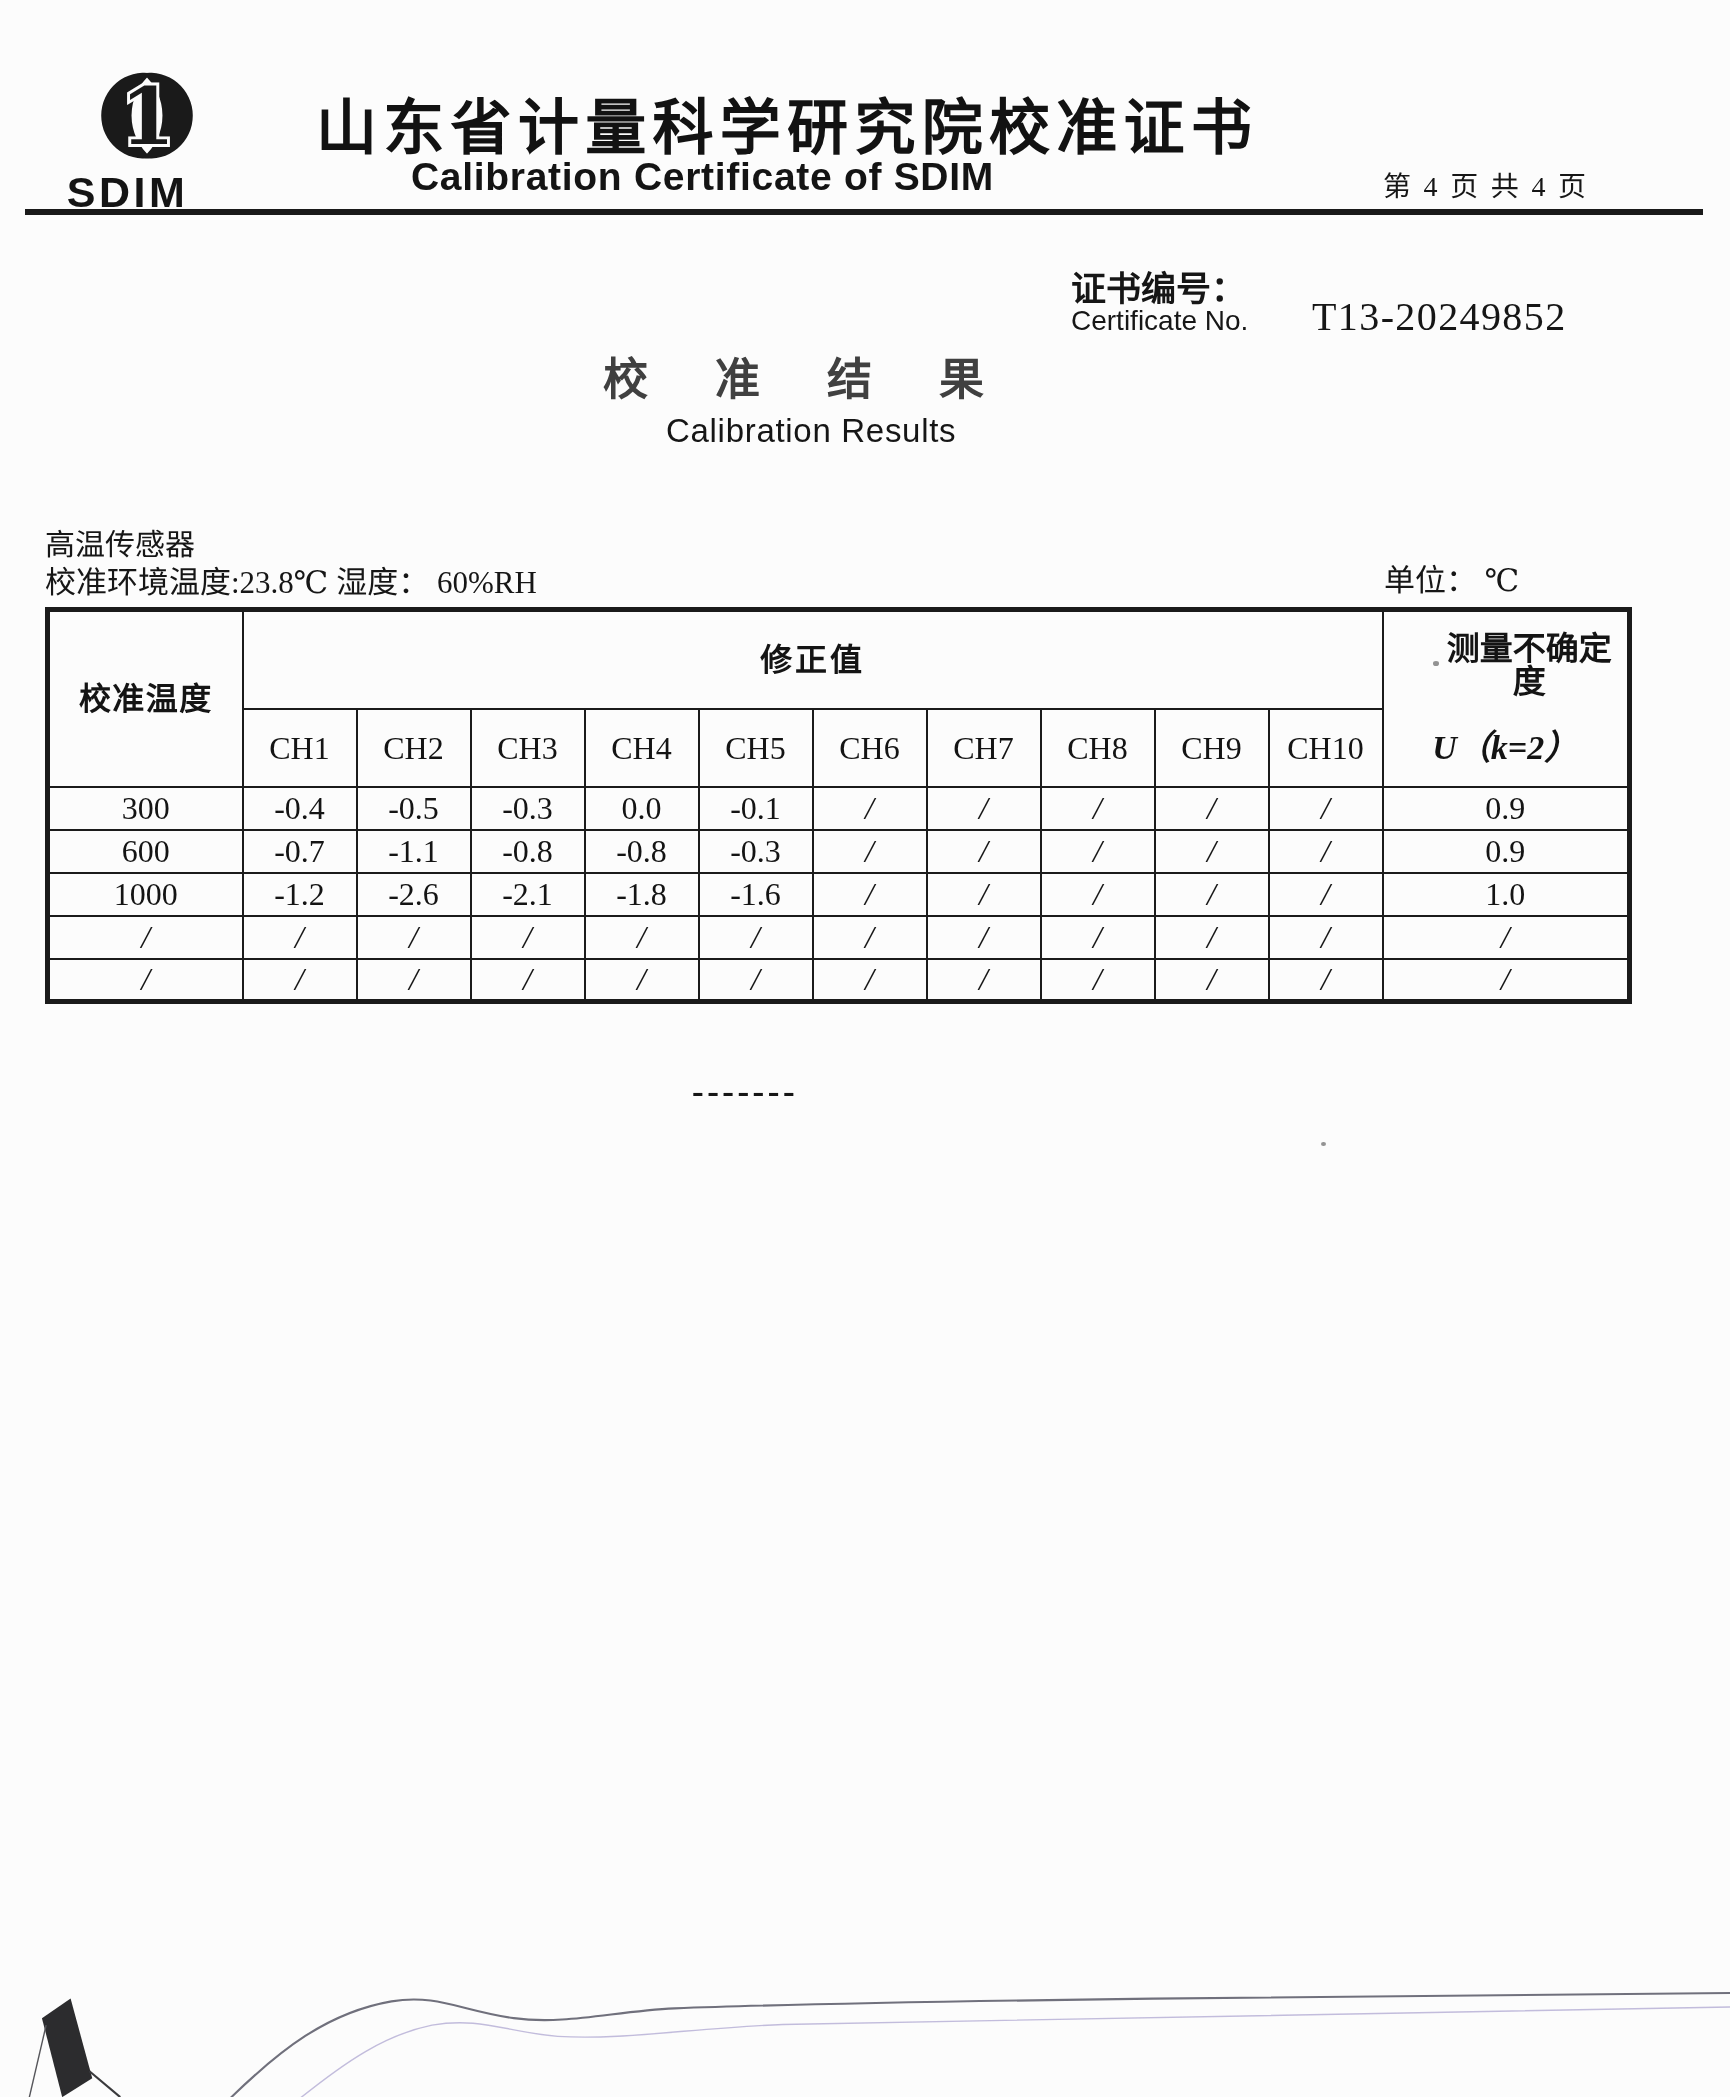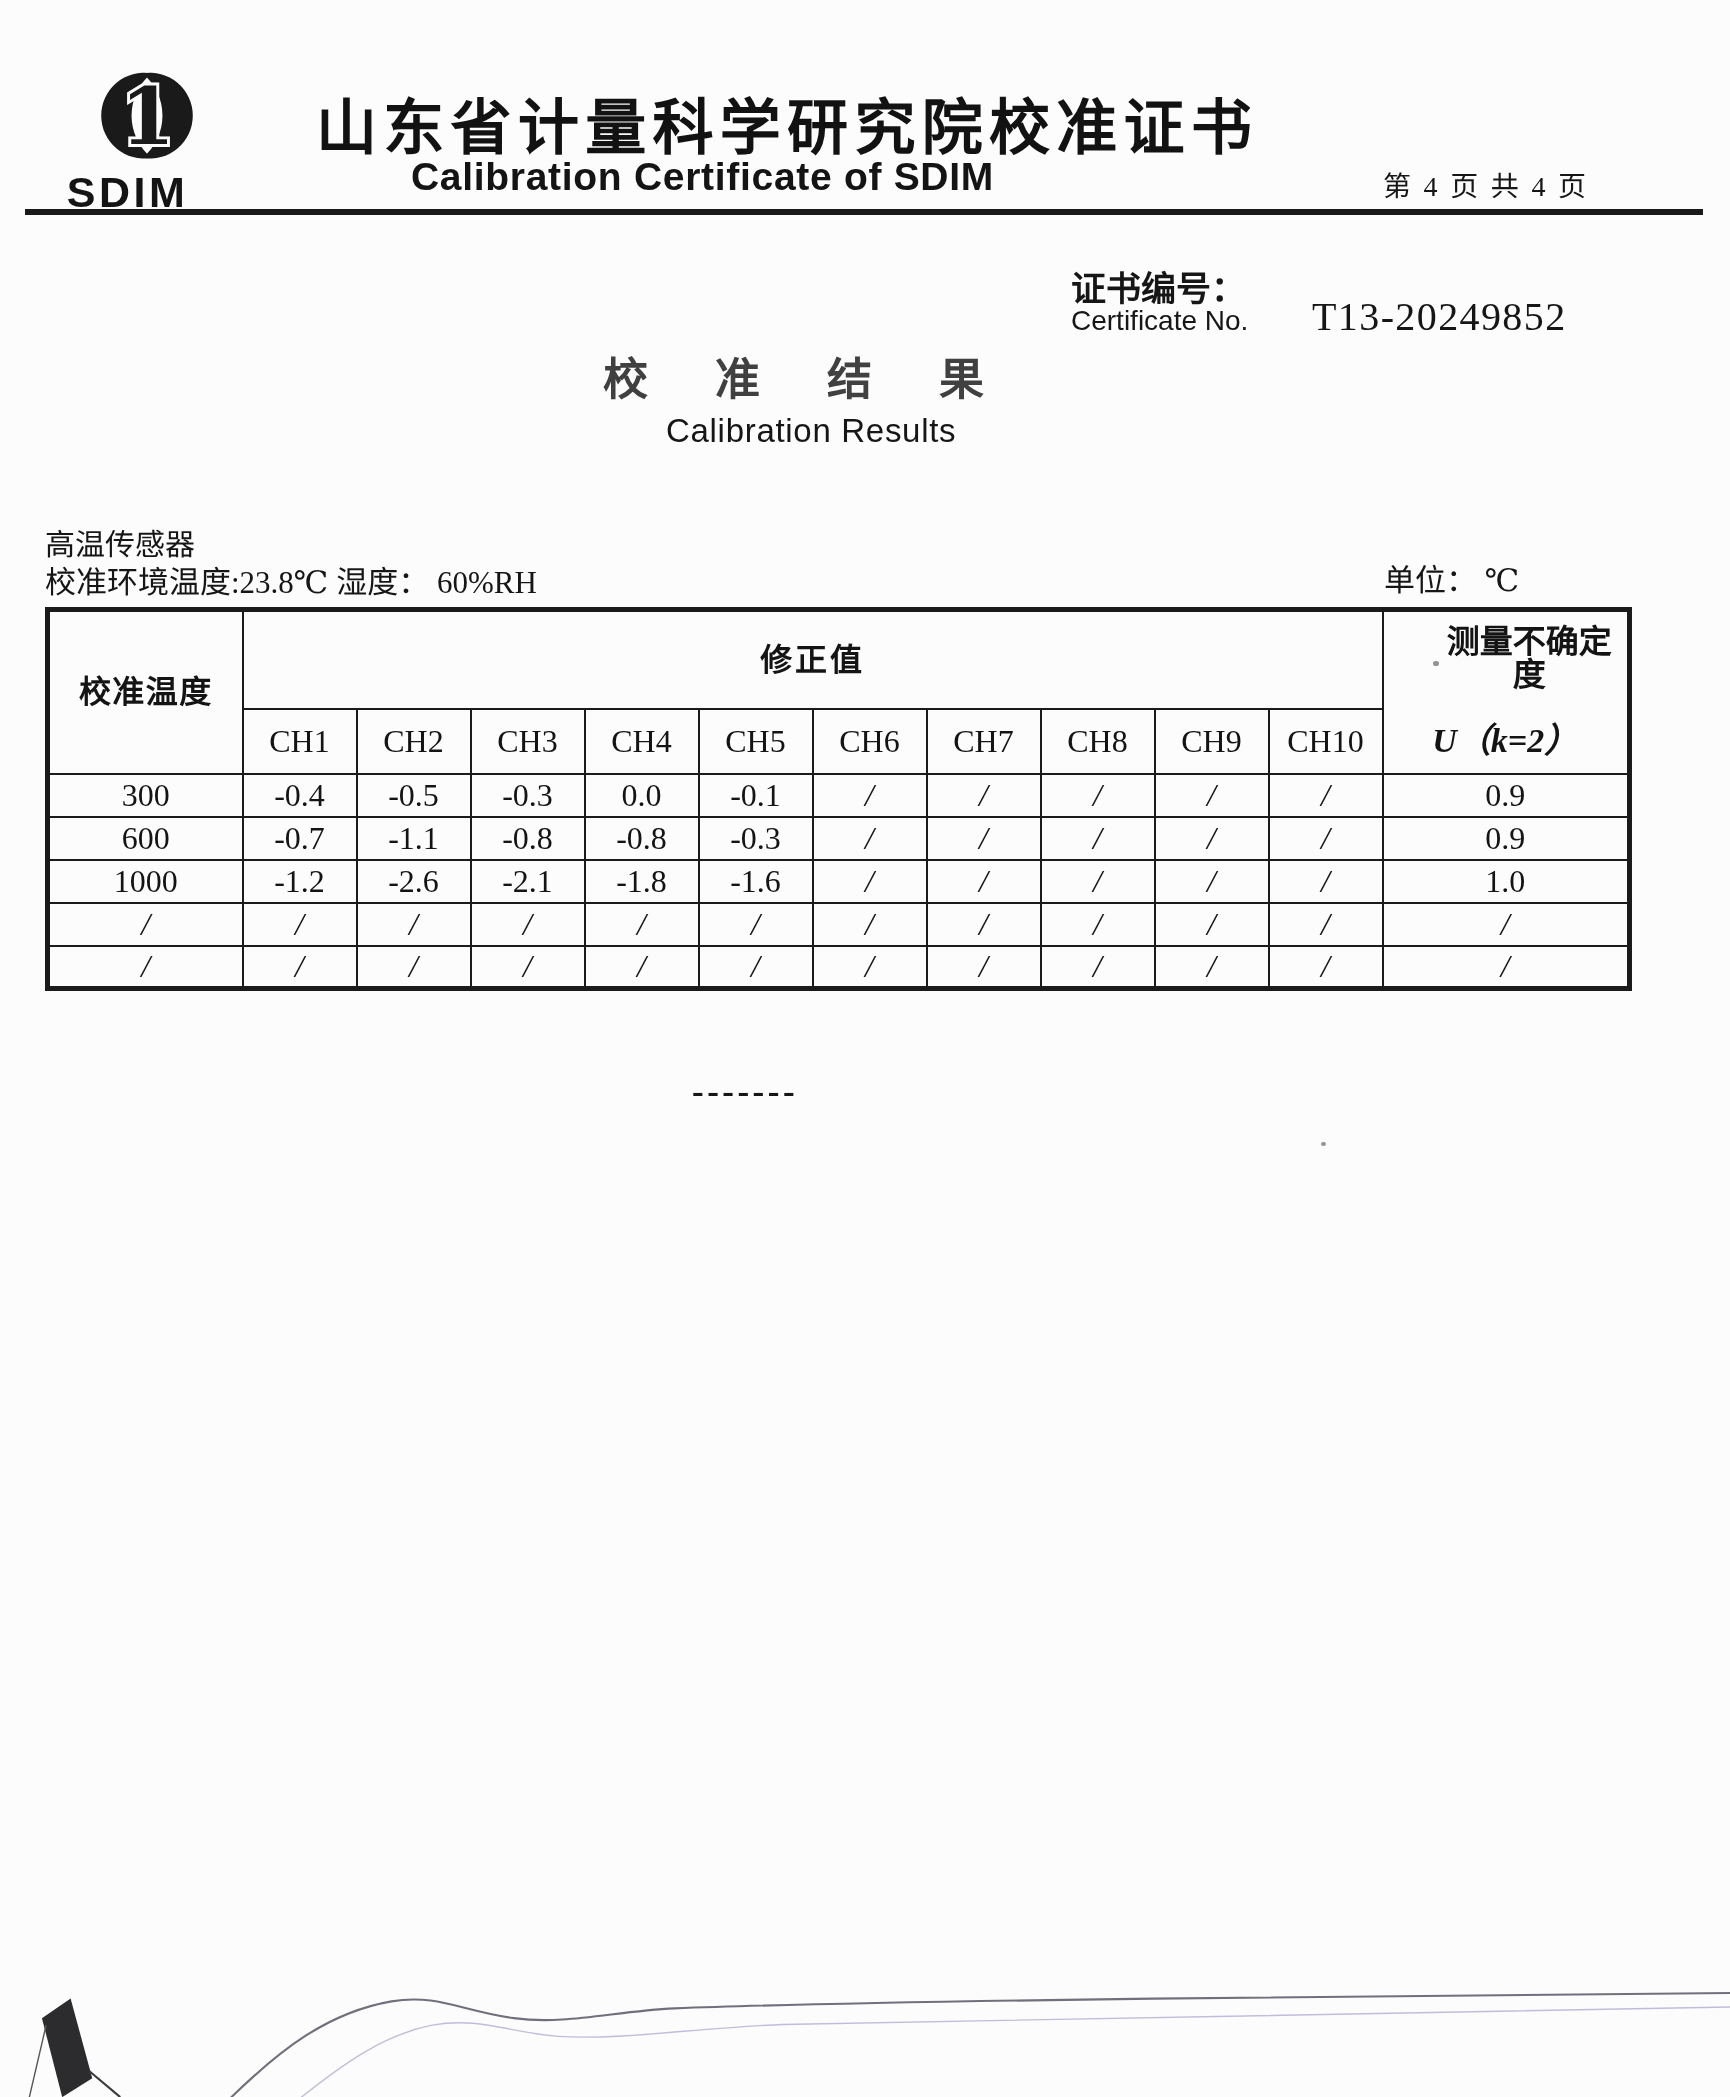--- a/index.html
+++ b/index.html
@@ -74,21 +74,21 @@
     border-collapse:collapse; table-layout:fixed;
     border:5.6px solid #1b1b1b;
   }
   .cal-table td {
     border:2.8px solid #1b1b1b;
     text-align:center; vertical-align:middle;
     font-size:32px; line-height:1; padding:0;
     color:#141414;
   }
   tr.hr1 { height:99px; }
-  tr.hr2 { height:65px; }
+  tr.hr2 { height:78px; }
   tr.dr  { height:43px; }
   .hd-temp  { font-size:33px; font-weight:bold; letter-spacing:1.4px; }
   .hd-group { font-size:34px; font-weight:bold; letter-spacing:2.8px; }
   .hd-ch    { font-size:34px; }
   .hd-unc   { padding:7px 0; }
   .hd-unc .l1 { font-size:33px; font-weight:bold; display:block; margin-bottom:32px;padding-left:48px; }
   .hd-unc .l2 { font-size:34px; font-weight:bold; font-style:italic; display:block; }
   .slash { font-style:italic; }
 
   

